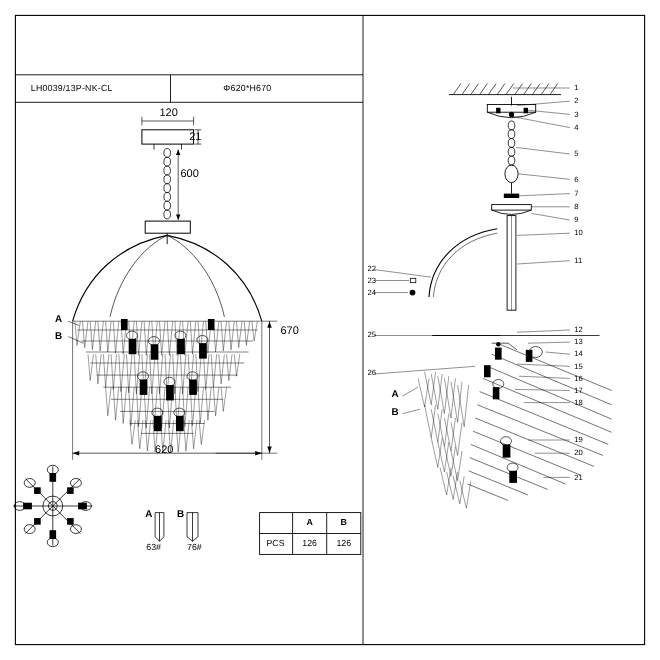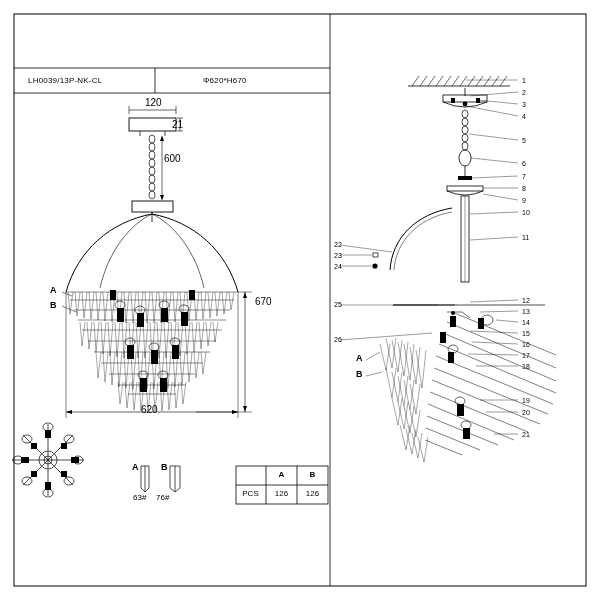--- a/index.html
+++ b/index.html
@@ -400,21 +400,21 @@
   <div class="dim" style="left:164px;top:155px;">600</div>
   <div class="dim" style="left:255px;top:298px;">670</div>
   <div class="dim" style="left:141px;top:406px;">620</div>
 
   <div class="lbl b" style="left:50px;top:287px;font-size:9px;">A</div>
   <div class="lbl b" style="left:50px;top:302px;font-size:9px;">B</div>
 
   <div class="lbl b" style="left:132px;top:464px;font-size:9px;">A</div>
   <div class="lbl" style="left:133px;top:494px;font-size:8px;">63#</div>
   <div class="lbl b" style="left:161px;top:464px;font-size:9px;">B</div>
-  <div class="lbl" style="left:156px;top:494px;font-size:8px;">76#</div>
+  <div class="lbl" style="left:170px;top:494px;font-size:8px;">76#</div>
 
   <div class="tblcell" style="left:266px;top:471px;width:31px;font-weight:bold;">A</div>
   <div class="tblcell" style="left:297px;top:471px;width:31px;font-weight:bold;">B</div>
   <div class="tblcell" style="left:236px;top:490px;width:29px;">PCS</div>
   <div class="tblcell" style="left:266px;top:490px;width:31px;">126</div>
   <div class="tblcell" style="left:297px;top:490px;width:31px;">126</div>
 
   <div class="lbl b" style="left:356px;top:355px;font-size:9px;">A</div>
   <div class="lbl b" style="left:356px;top:371px;font-size:9px;">B</div>
 

